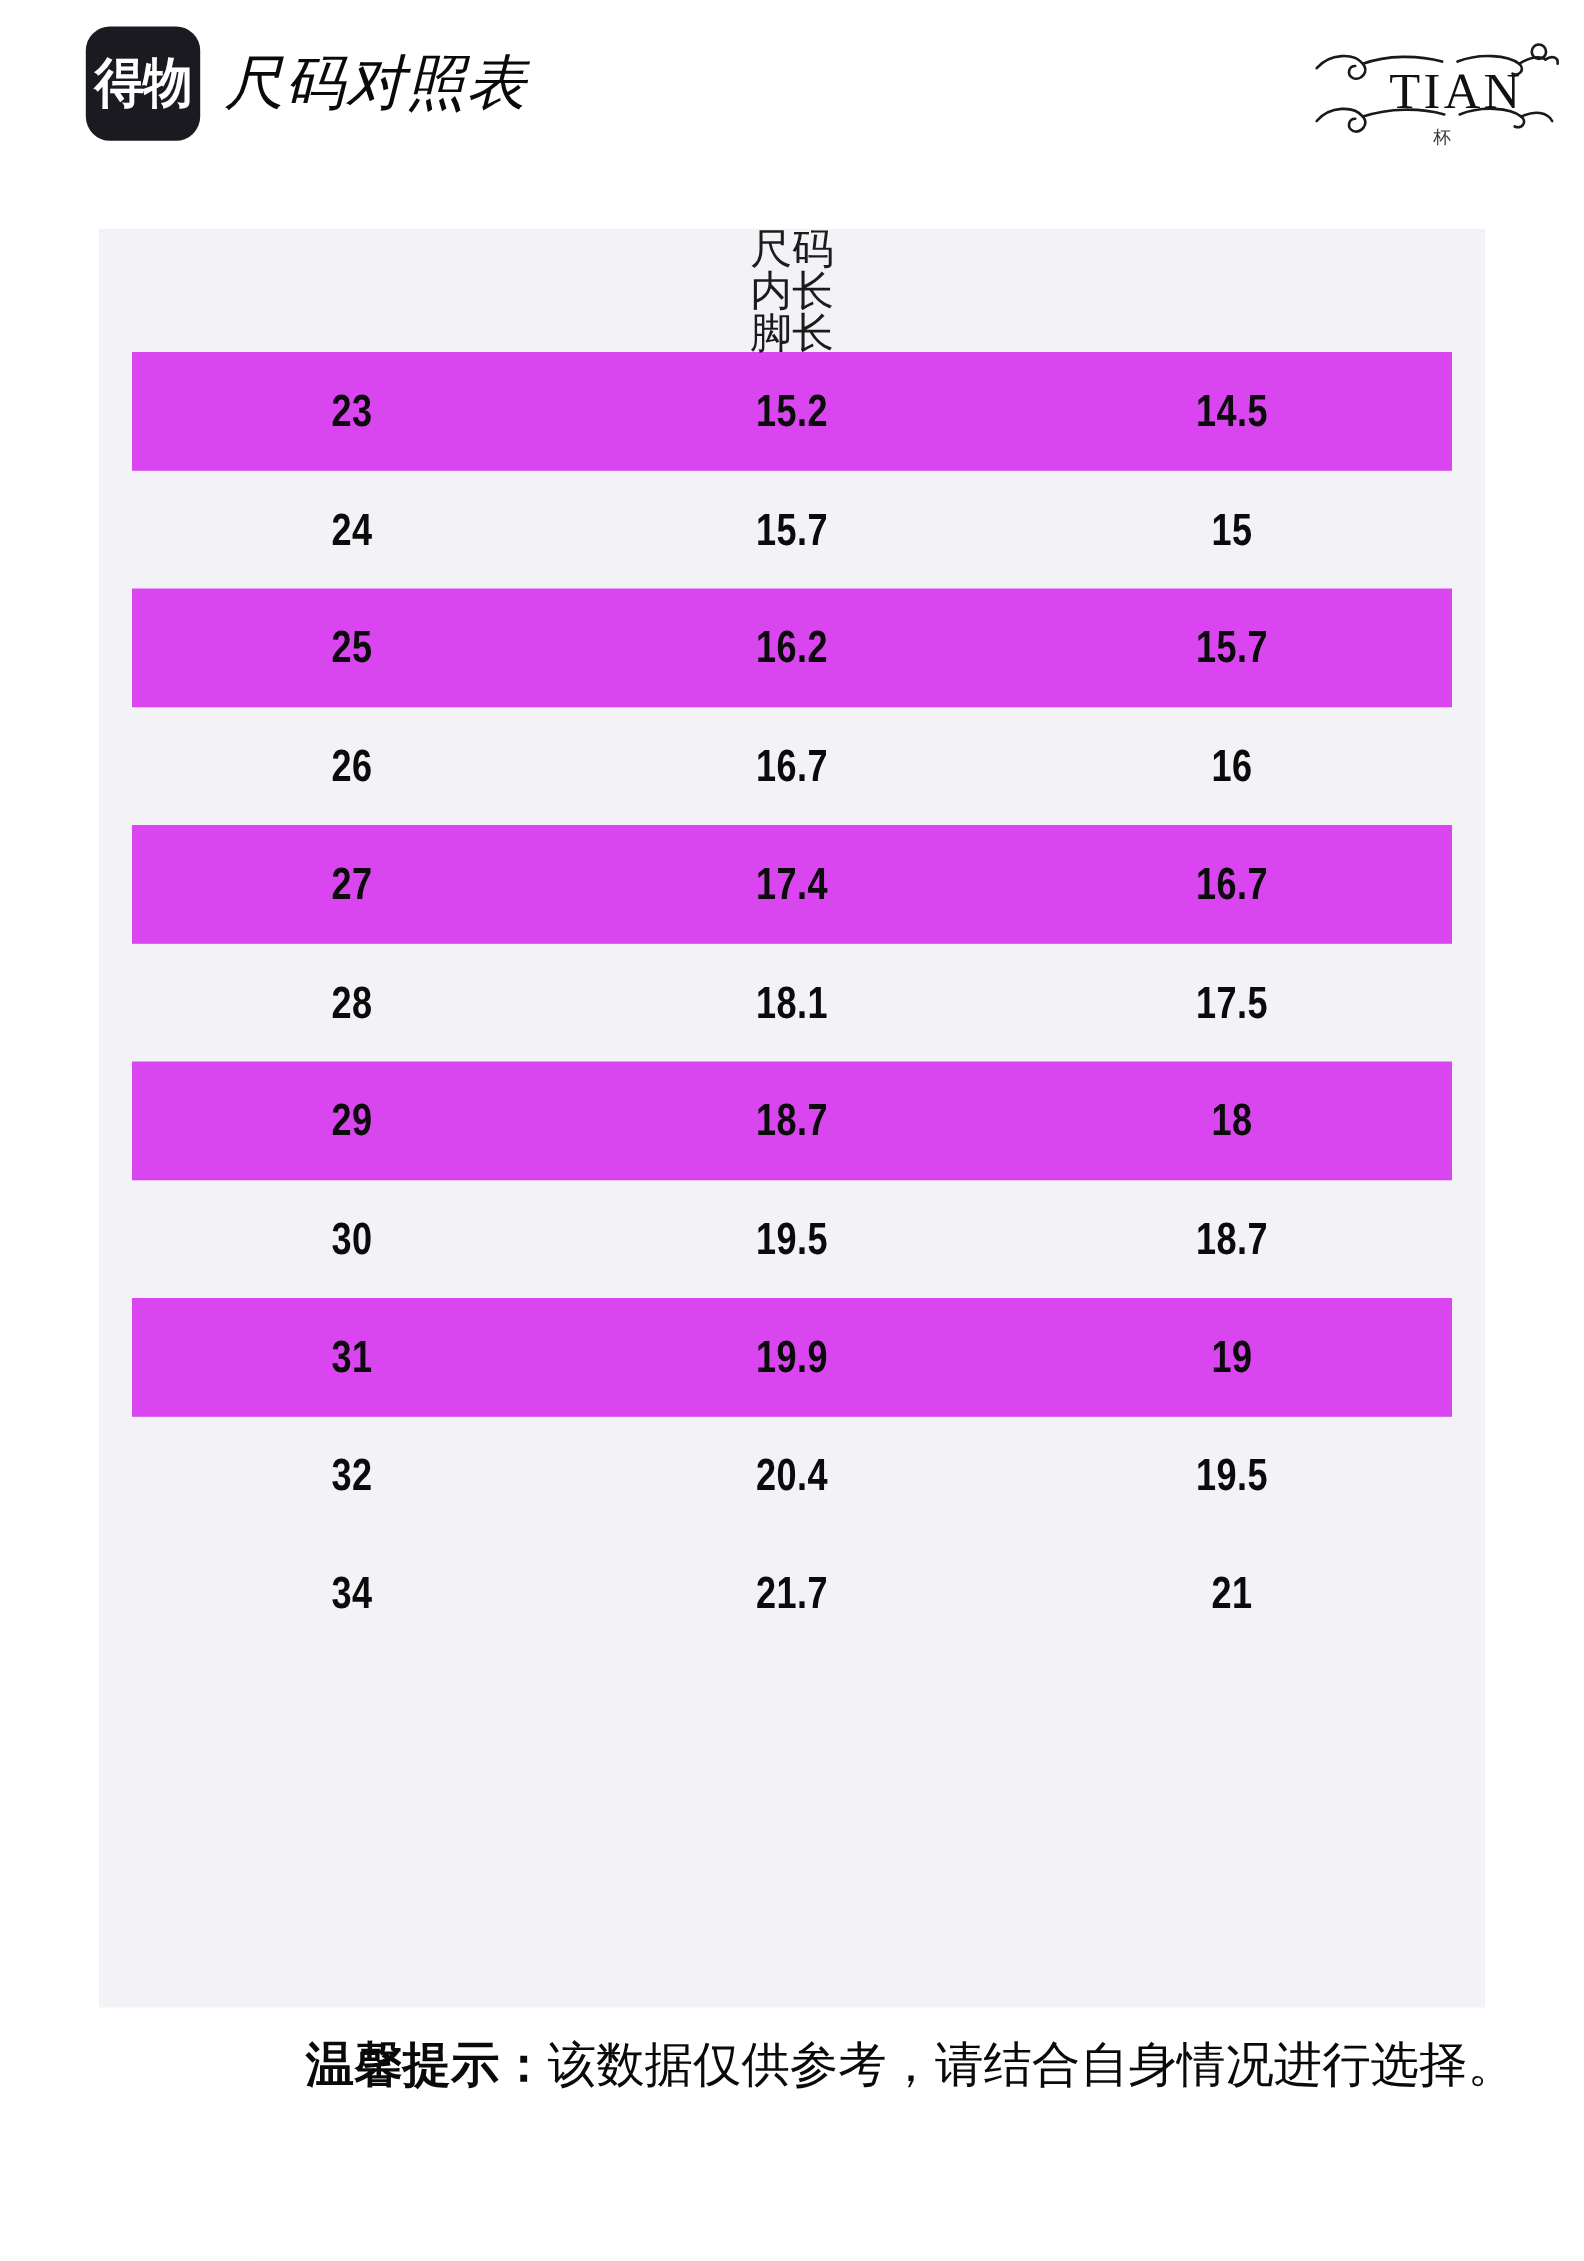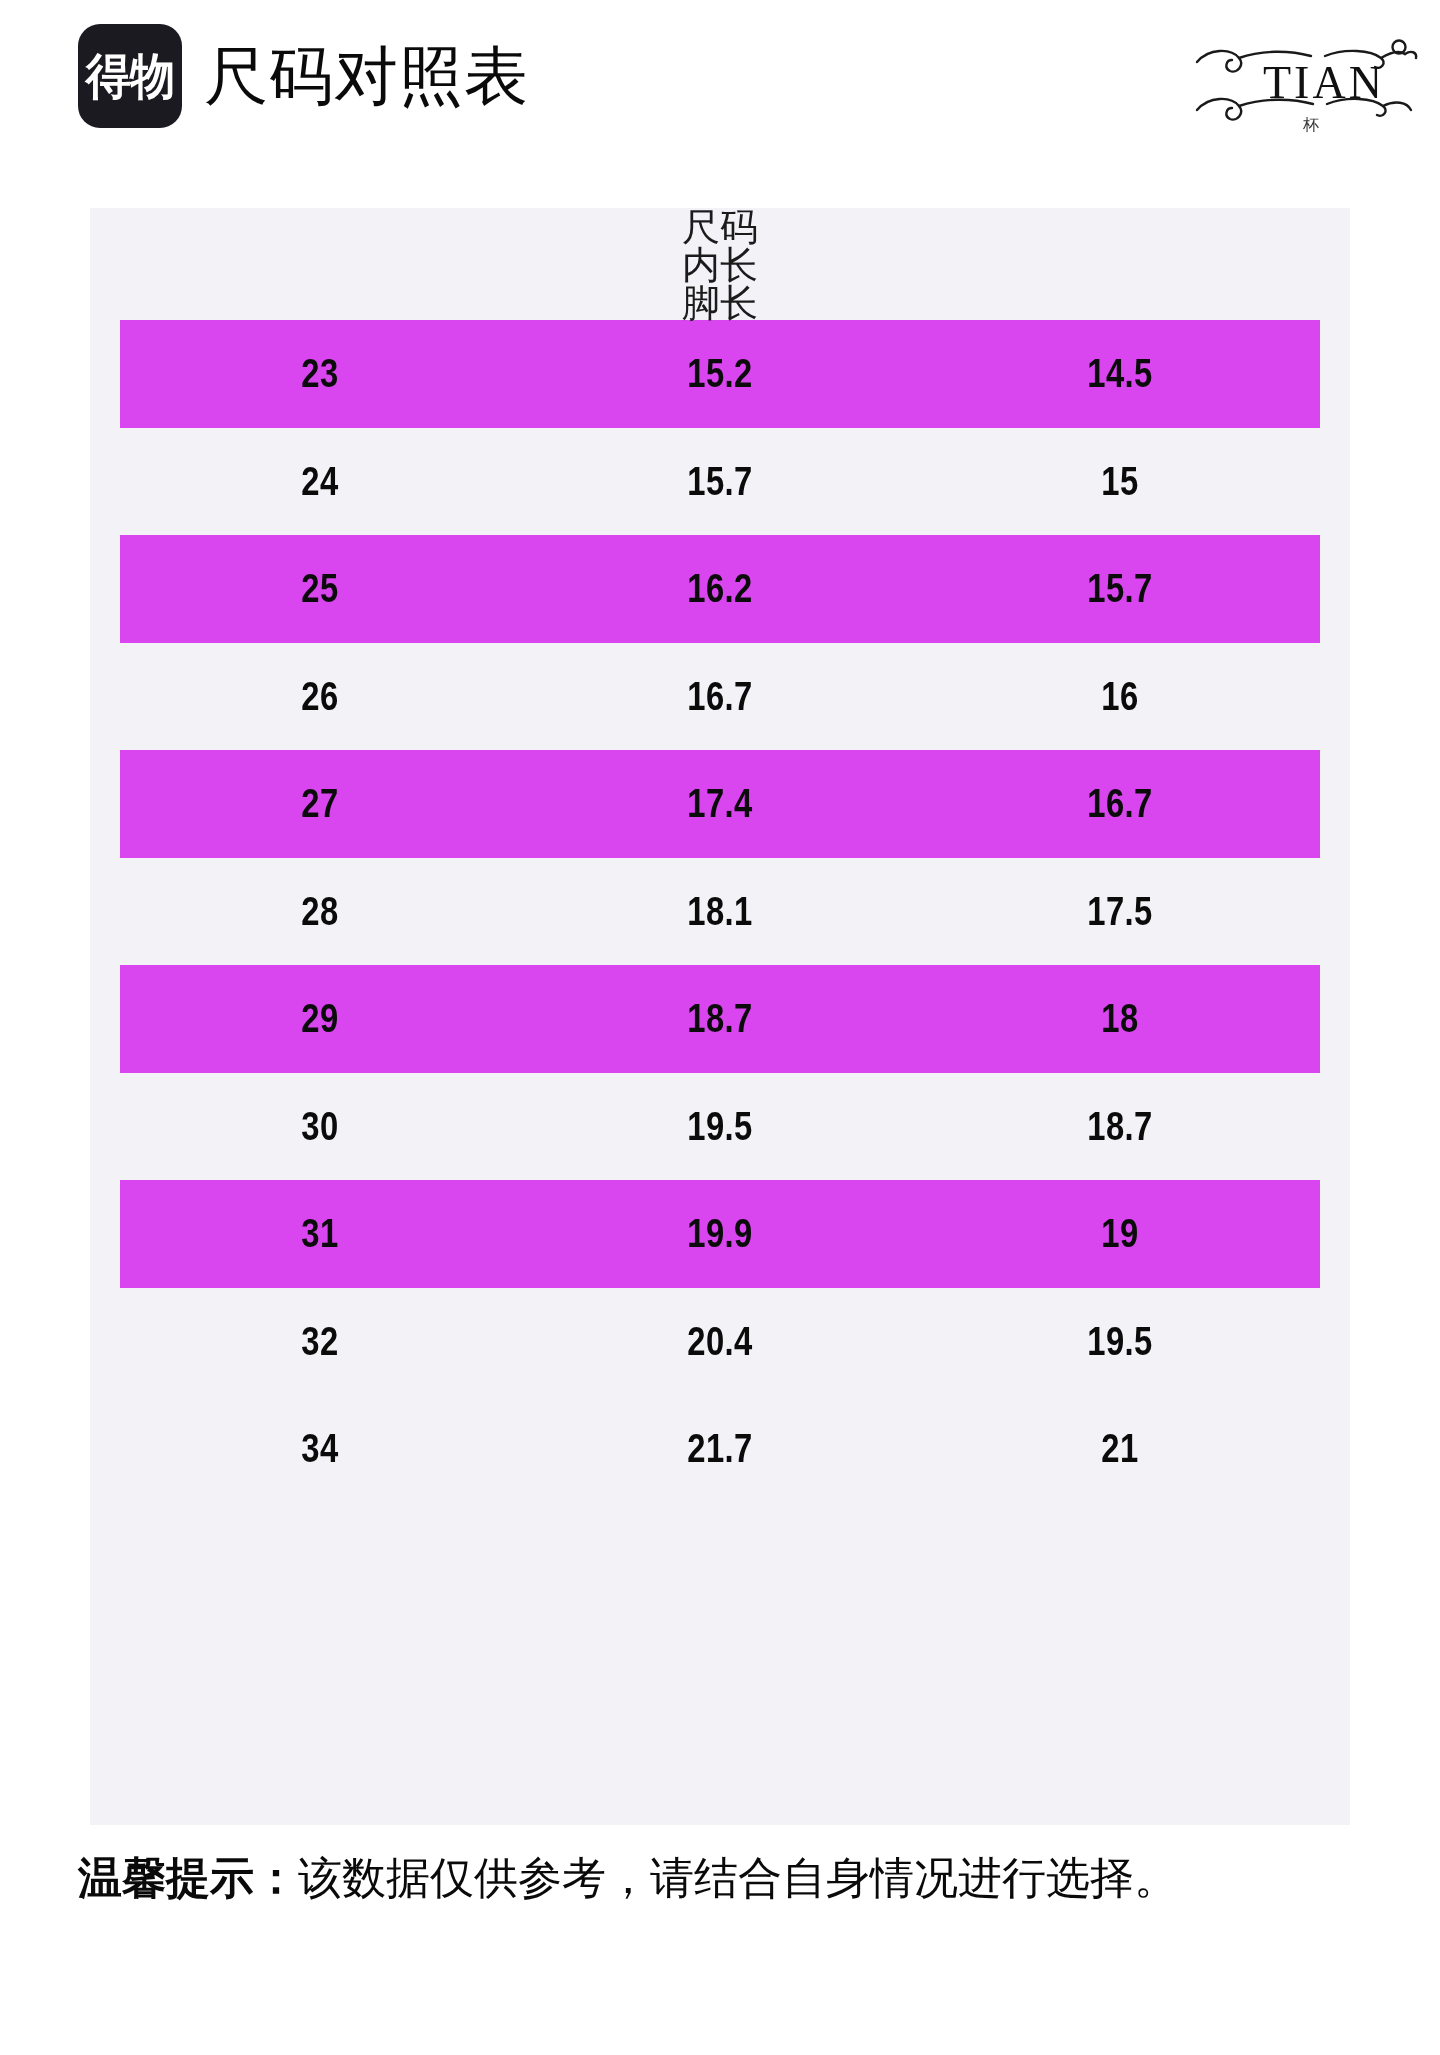--- a/index.html
+++ b/index.html
@@ -56,26 +56,27 @@
     font-size: 49px;
     font-weight: 700;
     letter-spacing: -1px;
     line-height: 1;
     font-family: "Liberation Sans", "DejaVu Sans", sans-serif;
     transform: scaleX(0.92);
   }
 
   .page-title {
     margin-left: 22px;
-    font-size: 64px;
+    font-size: 54px;
     font-weight: 500;
     color: #0a0a0a;
     line-height: 1;
     letter-spacing: 1px;
     white-space: nowrap;
+    font-style: italic;
   }
 
   
   .brand-mark {
     position: absolute;
     left: 1185px;
     top: 26px;
     width: 300px;
     height: 110px;
     overflow: hidden;
@@ -138,20 +139,21 @@
   .footer-note {
     position: absolute;
     left: 78px;
     top: 1852px;
     width: 1300px;
     font-size: 44px;
     line-height: 1.2;
     color: #0a0a0a;
     white-space: nowrap;
     font-weight: 500;
+    text-align: right;
   }
   .footer-note .lead {
     font-weight: 700;
   }
 </style>
 </head>
 <body>
 
 <div class="page">
 

